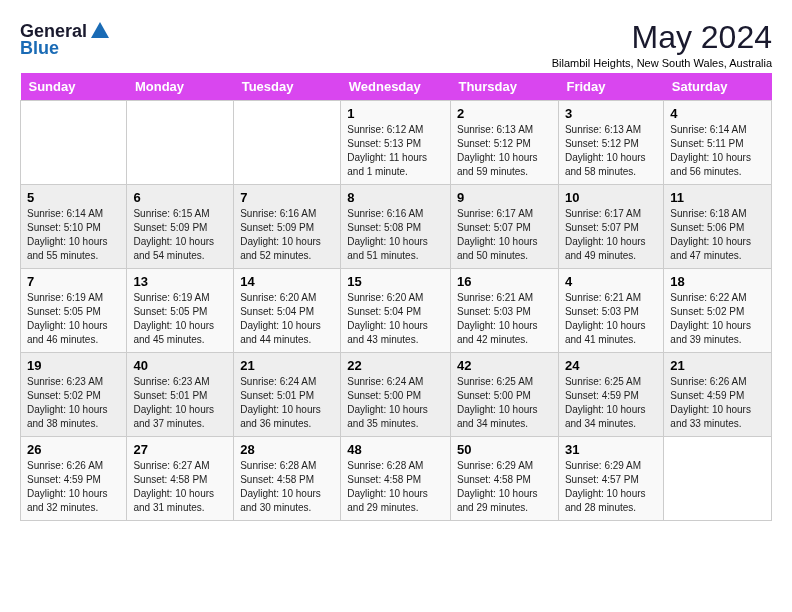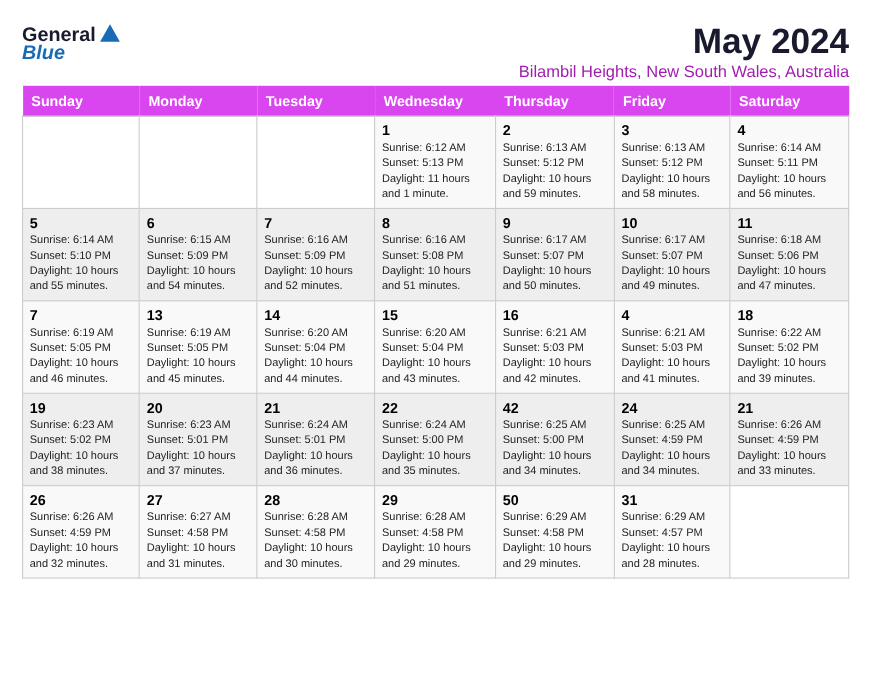--- a/index.html
+++ b/index.html
@@ -24,27 +24,27 @@
     .logo-text {
       display: flex;
       align-items: center;
       gap: 2px;
     }
     .title-section {
       text-align: right;
     }
     .month-title {
       font-size: 32px;
-      font-weight: bold;
+      font-weight: normal;
       color: #1a1a2e;
       line-height: 1.1;
     }
     .location {
-      font-size: 15px;
-      color: #a21caf;
+      font-size: 11px;
+      color: #000000;
       margin-top: 2px;
     }
     .calendar {
       width: 100%;
       border-collapse: collapse;
       font-size: 11px;
     }
     .calendar th {
       background-color: #d946ef;
       color: #fff;
@@ -86,21 +86,21 @@
 <body>
 
 <div class="header">
   <div class="logo">
     <div class="logo-text">
       <span style="font-size:18px;font-weight:bold;color:#1a1a2e;">General</span>
       <svg width="22" height="22" viewBox="0 0 22 22">
         <polygon points="11,2 20,18 2,18" fill="#1a6bb5"></polygon>
       </svg>
     </div>
-    <span style="font-size:18px;font-weight:bold;color:#1a6bb5;margin-top:-4px;font-style:italic;">Blue</span>
+    <span style="font-size:18px;font-weight:bold;color:#1a6bb5;margin-top:-4px;">Blue</span>
   </div>
   <div class="title-section">
     <div class="month-title">May 2024</div>
     <div class="location">Bilambil Heights, New South Wales, Australia</div>
   </div>
 </div>
 
 <table class="calendar">
   <thead>
     <tr>
@@ -232,21 +232,21 @@
       </td>
       </tr>
       <tr>
         <td>
         <span class="day-number">19</span>
         <div class="day-info">
           Sunrise: 6:23 AM<br>Sunset: 5:02 PM<br>Daylight: 10 hours and 38 minutes.
         </div>
       </td>
         <td>
-        <span class="day-number">20</span>
+        <span class="day-number">40</span>
         <div class="day-info">
           Sunrise: 6:23 AM<br>Sunset: 5:01 PM<br>Daylight: 10 hours and 37 minutes.
         </div>
       </td>
         <td>
         <span class="day-number">21</span>
         <div class="day-info">
           Sunrise: 6:24 AM<br>Sunset: 5:01 PM<br>Daylight: 10 hours and 36 minutes.
         </div>
       </td>
@@ -288,21 +288,21 @@
           Sunrise: 6:27 AM<br>Sunset: 4:58 PM<br>Daylight: 10 hours and 31 minutes.
         </div>
       </td>
         <td>
         <span class="day-number">28</span>
         <div class="day-info">
           Sunrise: 6:28 AM<br>Sunset: 4:58 PM<br>Daylight: 10 hours and 30 minutes.
         </div>
       </td>
         <td>
-        <span class="day-number">29</span>
+        <span class="day-number">48</span>
         <div class="day-info">
           Sunrise: 6:28 AM<br>Sunset: 4:58 PM<br>Daylight: 10 hours and 29 minutes.
         </div>
       </td>
         <td>
         <span class="day-number">50</span>
         <div class="day-info">
           Sunrise: 6:29 AM<br>Sunset: 4:58 PM<br>Daylight: 10 hours and 29 minutes.
         </div>
       </td>

